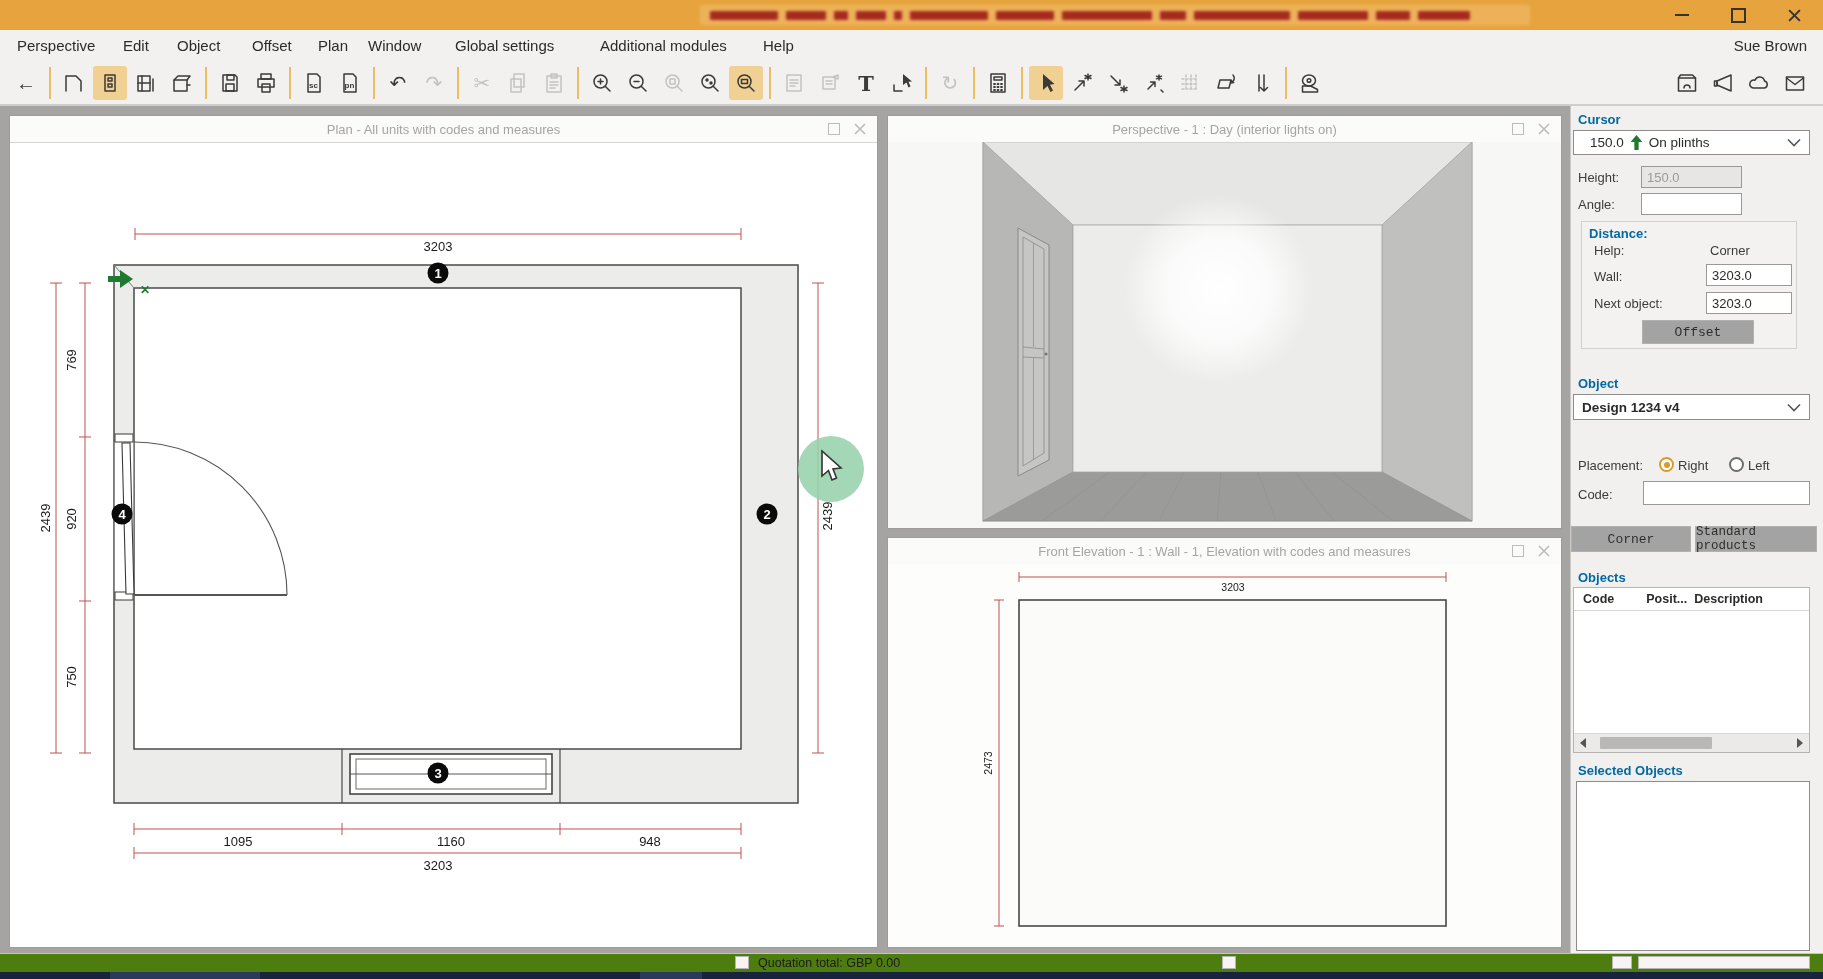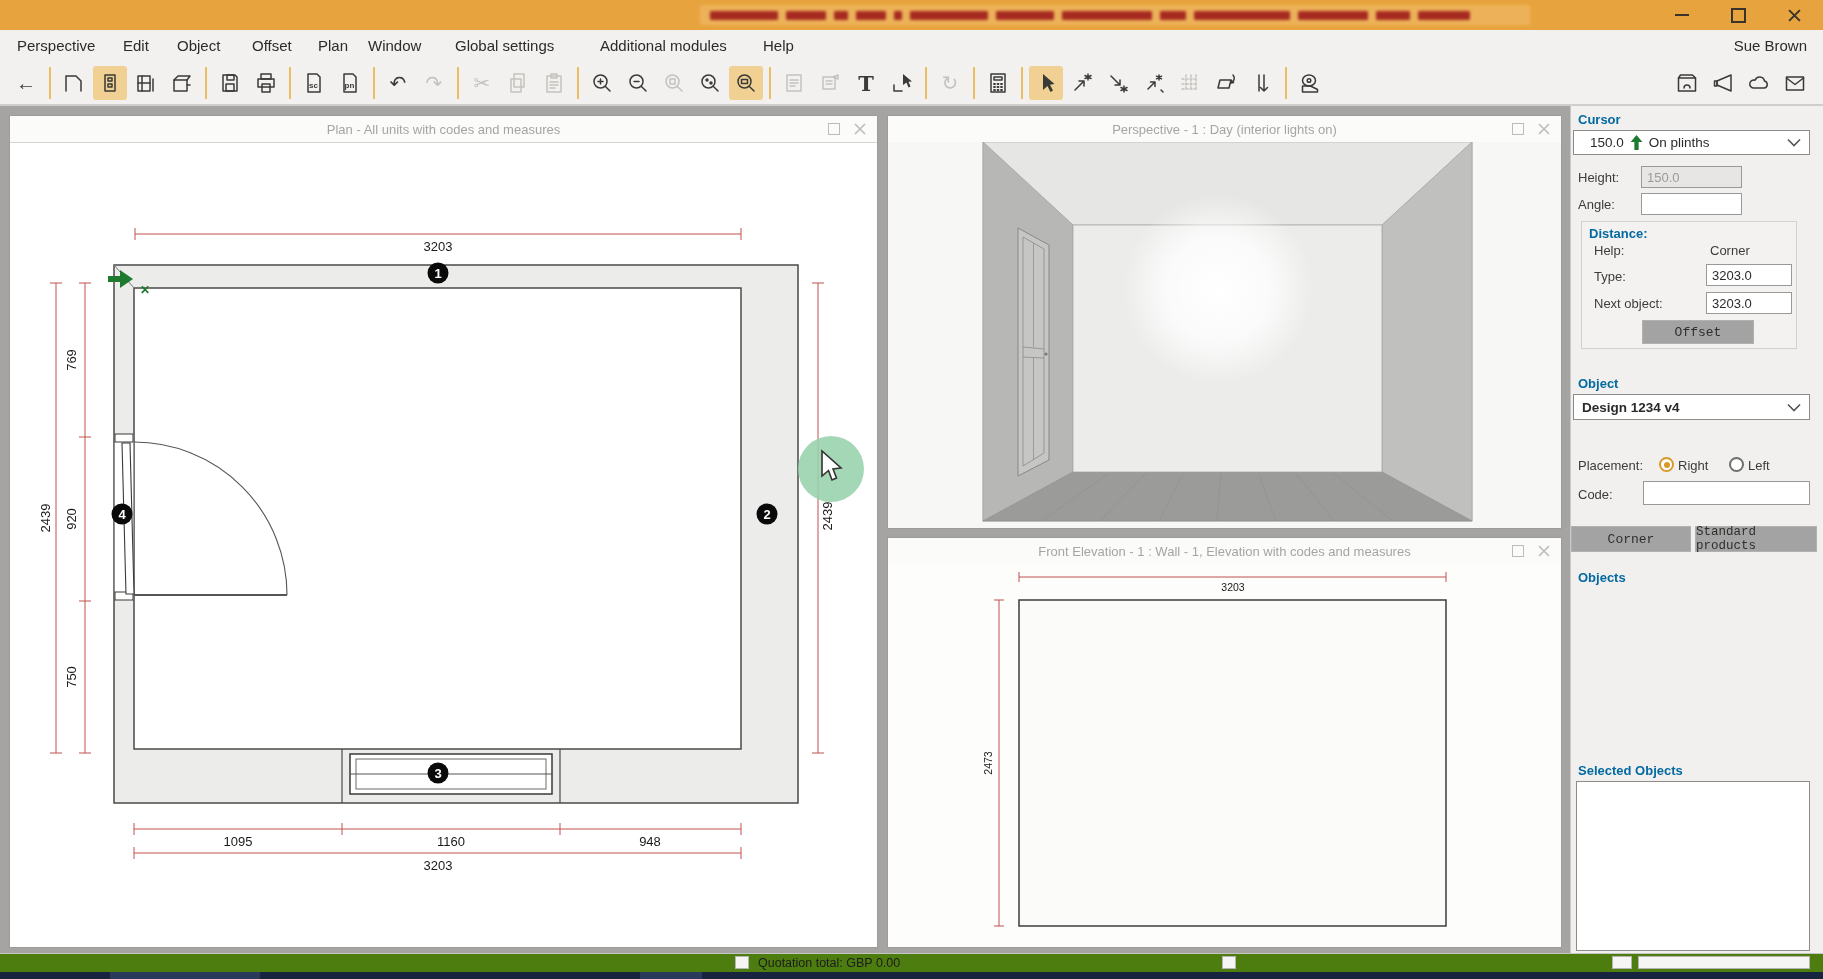--- a/index.html
+++ b/index.html
@@ -543,21 +543,21 @@
 
   <div class="sb-lab" style="left:7px;top:64px">Height:</div>
   <input class="sb-input disabled" style="left: 70px; top: 60px; width: 101px; height: 22px;" readonly="" value="150.0">
   <div class="sb-lab" style="left:7px;top:91px">Angle:</div>
   <input class="sb-input" style="left: 70px; top: 87px; width: 101px; height: 22px;" value="">
 
   <div class="fieldset" style="left:10px;top:115px;width:216px;height:128px"></div>
   <div class="sb-h" style="left:18px;top:120px">Distance:</div>
   <div class="sb-lab" style="left:23px;top:137px">Help:</div>
   <div class="sb-lab" style="left:139px;top:137px">Corner</div>
-  <div class="sb-lab" style="left:23px;top:163px">Type:</div>
+  <div class="sb-lab" style="left:23px;top:163px">Wall:</div>
   <input class="sb-input" style="left: 135px; top: 158px; width: 86px; height: 22px;" value="3203.0">
   <div class="sb-lab" style="left:23px;top:190px">Next object:</div>
   <input class="sb-input" style="left: 135px; top: 186px; width: 86px; height: 22px;" value="3203.0">
   <div class="sb-btn" style="left:71px;top:214px;width:112px;height:24px;font-size:13px">Offset</div>
 
   <div class="sb-h" style="left:7px;top:270px">Object</div>
   <div class="dropdown" style="left:2px;top:288px;width:237px;height:26px;font-weight:bold">
     <span>Design 1234 v4</span>
     <span class="chev">
       <svg viewBox="0 0 14 9">
@@ -571,20 +571,36 @@
   <span class="radio unsel" style="left:158px;top:351px"></span>
   <div class="sb-lab" style="left:177px;top:352px">Left</div>
 
   <div class="sb-lab" style="left:7px;top:381px">Code:</div>
   <input class="sb-input" style="left: 72px; top: 375px; width: 167px; height: 24px;" value="">
 
   <div class="sb-btn" style="left:0px;top:420px;width:120px;height:26px;font-size:13px">Corner</div>
   <div class="sb-btn" style="left:124px;top:420px;width:122px;height:26px;font-size:12.5px">Standard products</div>
 
   <div class="sb-h" style="left:7px;top:464px">Objects</div>
+  <div class="objtable" style="left:2px;top:481px;width:237px;height:166px">
+    <div class="thead">
+      <span style="margin-left:9px">Code</span>
+      <span style="margin-left:32px">Posit...</span>
+      <span style="margin-left:7px">Description</span>
+    </div>
+    <div class="hscroll">
+      <div class="harrow" style="left:2px">
+          <span class="tri-l"></span>
+        </div>
+      <div class="hthumb" style="left:26px;width:112px"></div>
+      <div class="harrow" style="right:2px">
+          <span class="tri-r"></span>
+        </div>
+    </div>
+  </div>
 
   <div class="sb-h" style="left:7px;top:657px">Selected Objects</div>
   <div class="selbox" style="left:5px;top:675px;width:234px;height:170px"></div>
 </div>
 
 <div class="statusbar">
   <span class="st-box" style="left:735px;width:14px"></span>
   <span class="st-text">Quotation total: GBP 0.00</span>
   <span class="st-box" style="left:1222px;width:14px"></span>
   <span class="st-box" style="left:1612px;width:20px"></span>

